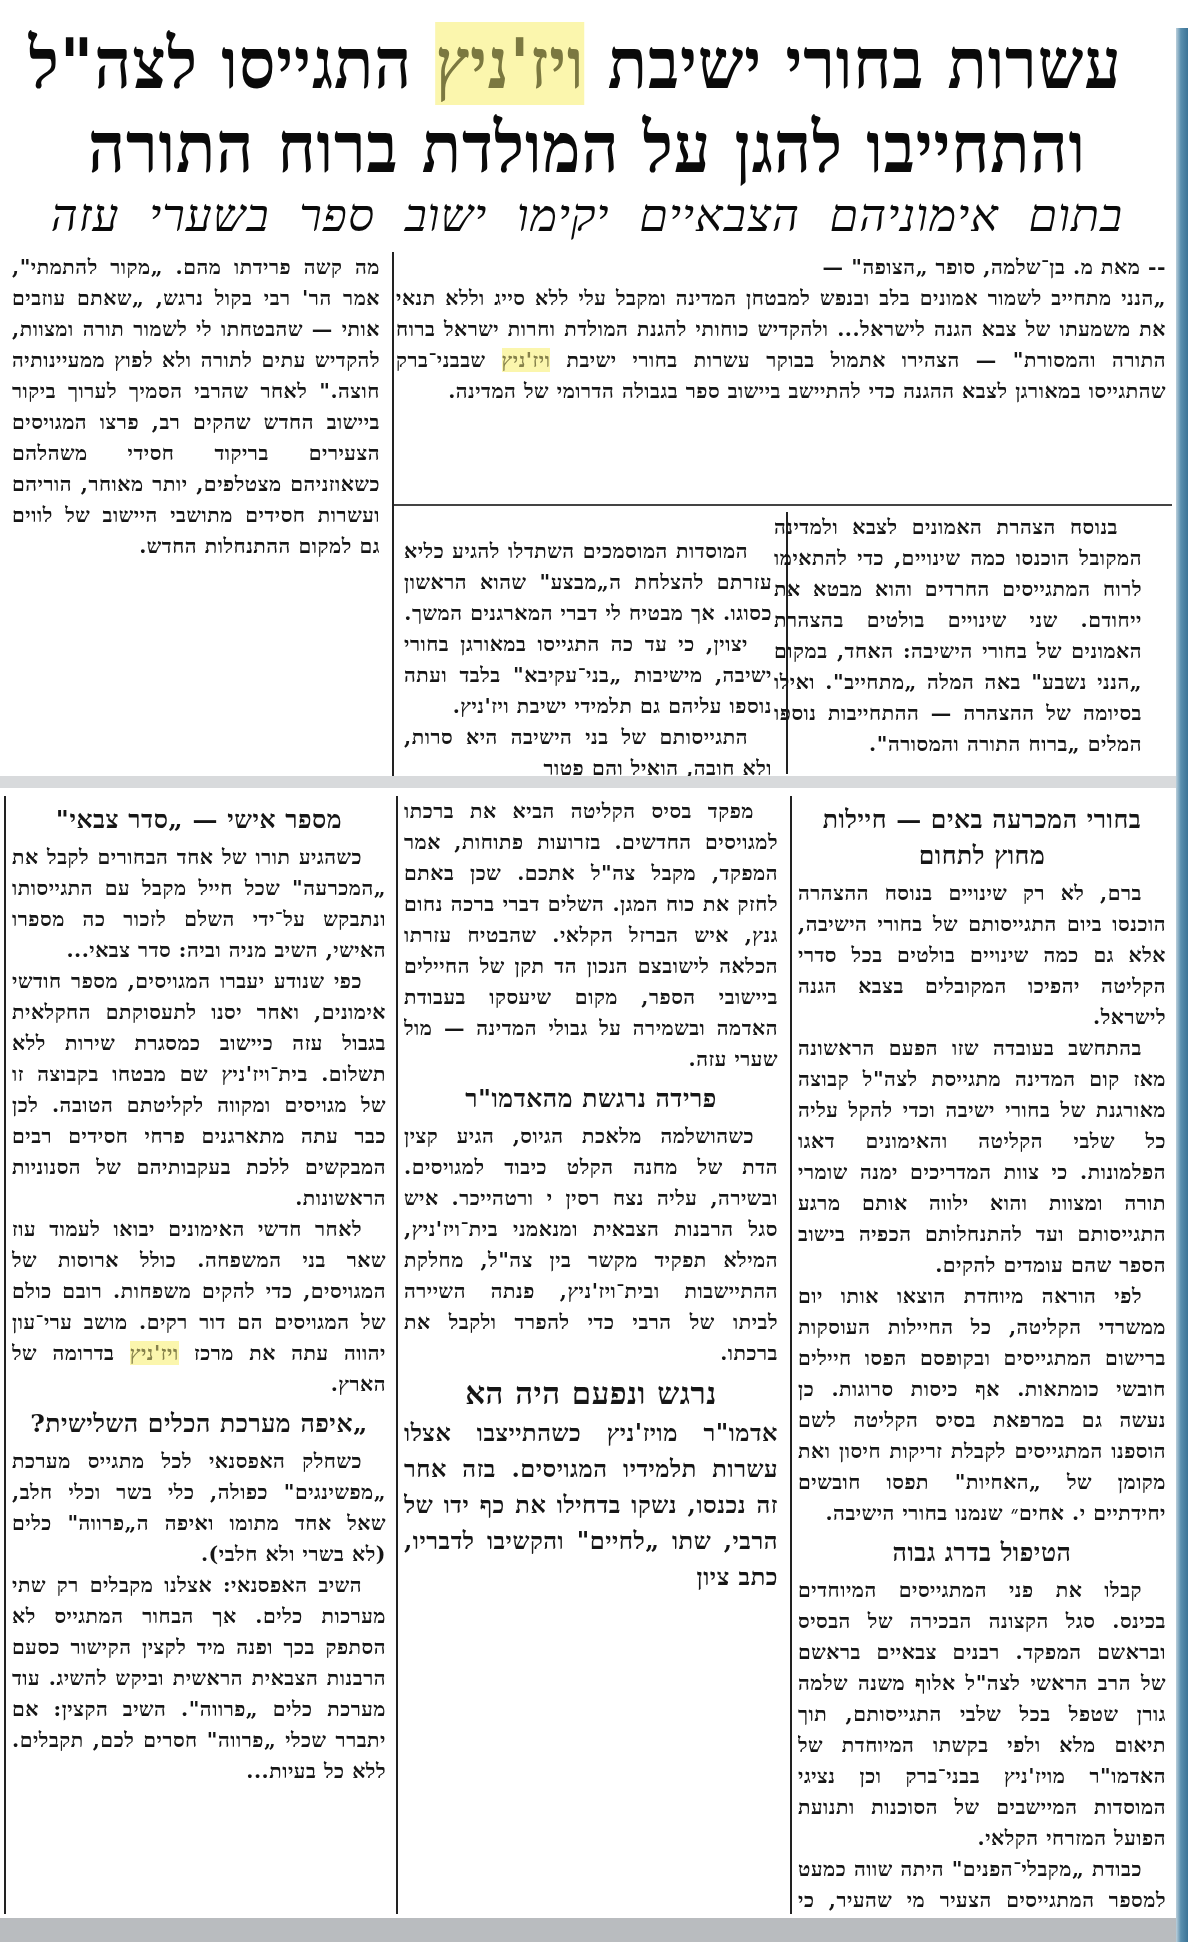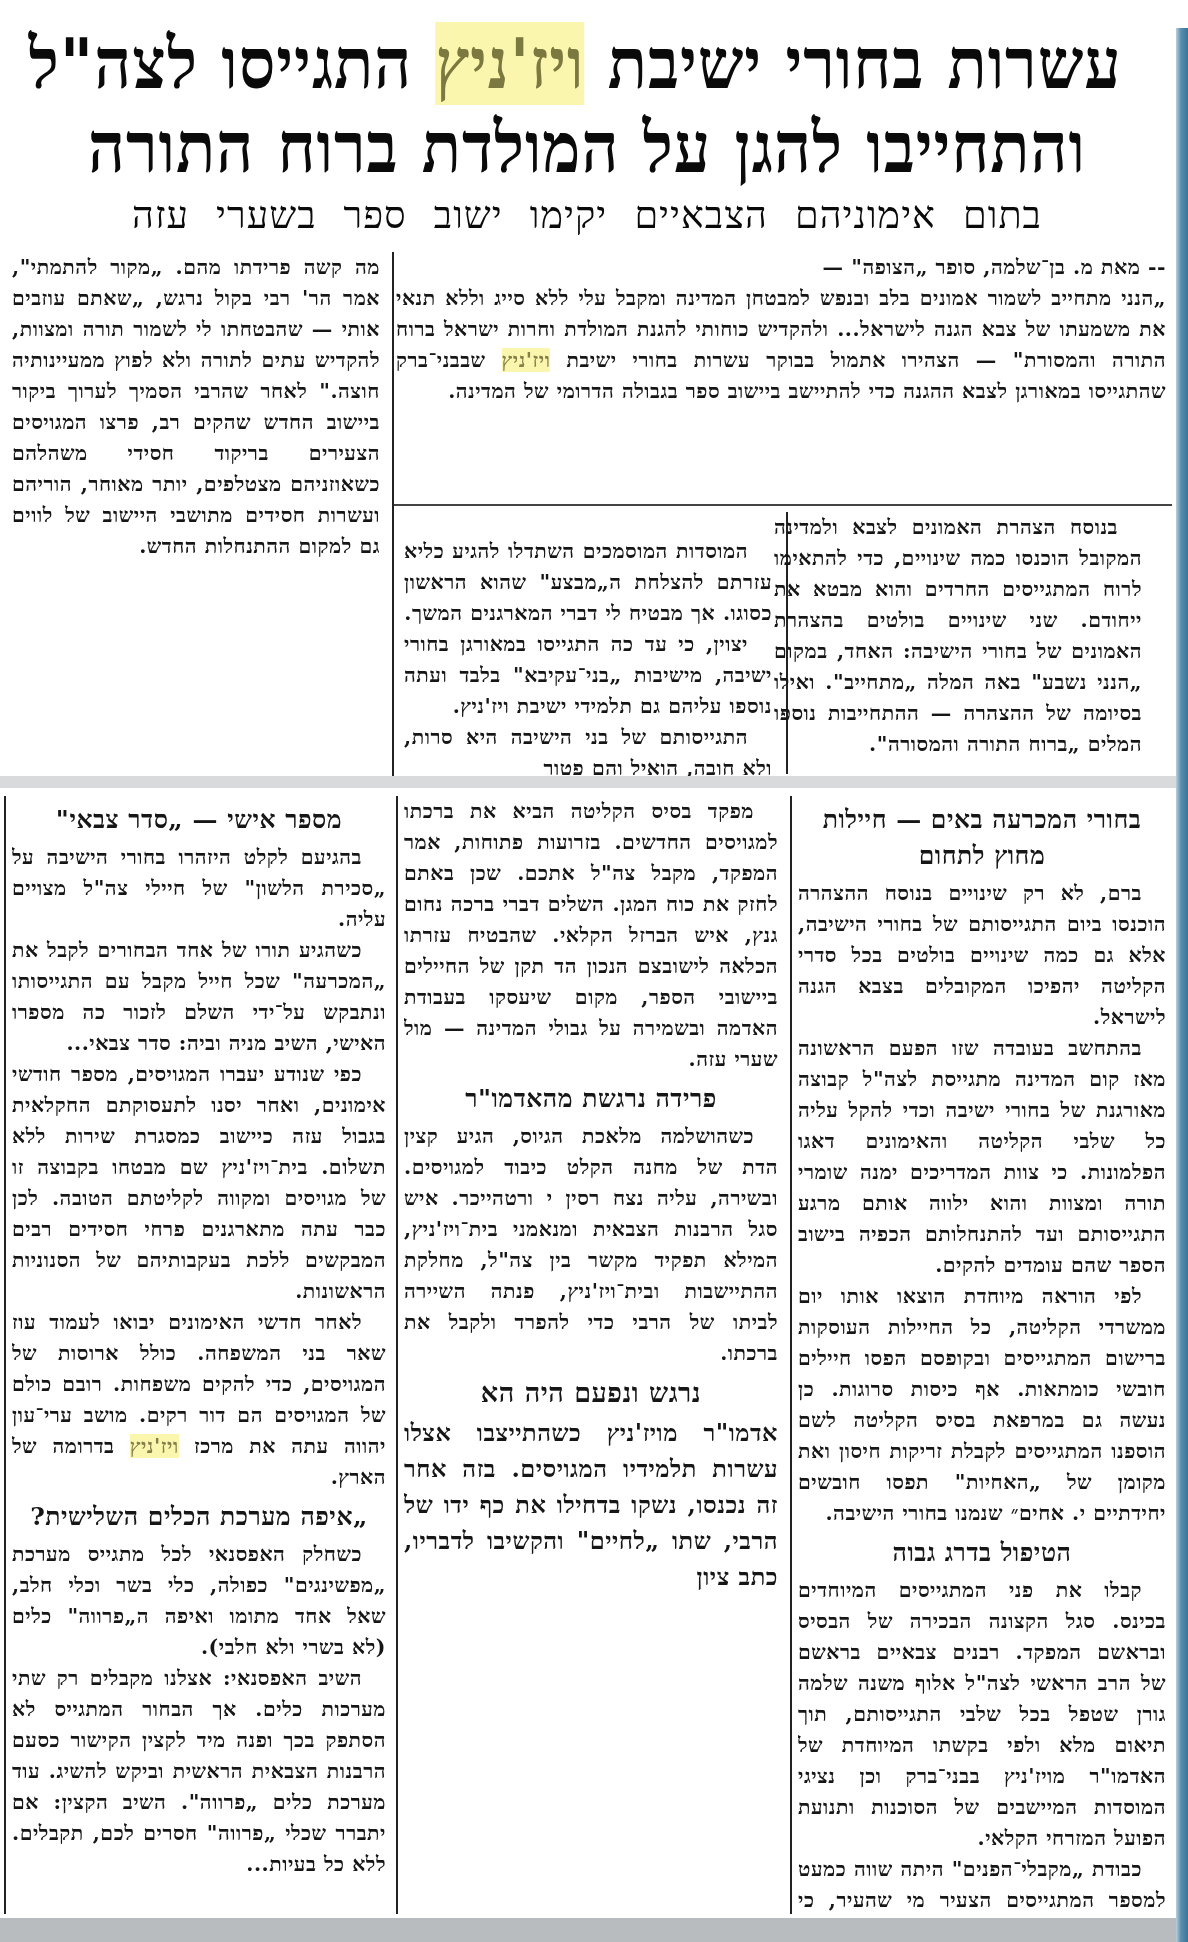--- a/index.html
+++ b/index.html
@@ -11,21 +11,21 @@
     background:linear-gradient(90deg,#bcd0dc,#5a8fae 40%,#3b7396); }
   .bottom-bar { position:absolute; left:0; top:1918px; width:1176px; height:24px; background:#b9bcbf; }
   .mid-break { position:absolute; left:0; top:776px; width:1176px; height:12px; background:#d8dadc; }
   .headline {
     position:absolute; left:6px; width:1162px; direction:rtl; text-align:center;
     font-family:"DejaVu Serif", serif; font-weight:bold; color:#0a0a0a;
     white-space:nowrap; letter-spacing:1px; transform-origin:center top;
   }
   .h1 { top:22px; font-size:70px; line-height:84px; transform:scaleX(0.92); }
   .h2 { top:106px; font-size:70px; line-height:84px; transform:scaleX(0.92); }
-  .h3 { top:190px; font-size:38px; line-height:50px; font-weight:normal; word-spacing:14px; }
+  .h3 { top:190px; font-size:46px; line-height:50px; font-weight:normal; word-spacing:14px;font-style:italic; }
   .hl { background:#fbf6ad; color:#7b7840; }
   .col {
     position:absolute; direction:rtl; text-align:justify; text-align-last:right;
     font-family:"DejaVu Serif", serif; font-size:20.5px; line-height:31px; color:#161616;
     overflow:hidden; font-weight:bold; letter-spacing:0.5px;
   }
   .col p { margin:0; text-indent:24px; }
   .col .sub {
     text-align:center; text-align-last:center; font-size:25px; line-height:36px;
     font-weight:bold; margin:6px 0 4px 0; text-indent:0;
@@ -75,28 +75,27 @@
   <div class="sub">הטיפול בדרג גבוה</div>
   <p>קבלו את פני המתגייסים המיוחדים בכינס. סגל הקצונה הבכירה של הבסיס ובראשם המפקד. רבנים צבאיים בראשם של הרב הראשי לצה"ל אלוף משנה שלמה גורן שטפל בכל שלבי התגייסותם, תוך תיאום מלא ולפי בקשתו המיוחדת של האדמו"ר מויז'ניץ בבני־ברק וכן נציגי המוסדות המיישבים של הסוכנות ותנועת הפועל המזרחי הקלאי.</p>
   <p>כבודת „מקבלי־הפנים" היתה שווה כמעט למספר המתגייסים הצעיר מי שהעיר, כי לכבודו של כל אחד מבחורי הישיבה בא לפחות קצין בכיר בדרגת רב־סרן...</p>
 </div>
 <div class="rule-v" style="left:790px; top:796px; height:1118px;"></div>
 
 <div class="col" style="left:404px; top:796px; width:374px; height:1118px;">
   <p>מפקד בסיס הקליטה הביא את ברכתו למגויסים החדשים. בזרועות פתוחות, אמר המפקד, מקבל צה"ל אתכם. שכן באתם לחזק את כוח המגן. השלים דברי ברכה נחום גנץ, איש הברזל הקלאי. שהבטיח עזרתו הכלאה לישובצם הנכון הד תקן של החיילים ביישובי הספר, מקום שיעסקו בעבודת האדמה ובשמירה על גבולי המדינה — מול שערי עזה.</p>
   <div class="sub">פרידה נרגשת מהאדמו"ר</div>
   <p>כשהושלמה מלאכת הגיוס, הגיע קצין הדת של מחנה הקלט כיבוד למגויסים. ובשירה, עליה נצח רסין י ורטהייכר. איש סגל הרבנות הצבאית ומנאמני בית־ויז'ניץ, המילא תפקיד מקשר בין צה"ל, מחלקת ההתיישבות ובית־ויז'ניץ, פנתה השיירה לביתו של הרבי כדי להפרד ולקבל את ברכתו.</p>
-  <div class="sub" style="font-size:27px;">נרגש ונפעם היה הא</div>
+  <div class="sub" style="font-size:31px;">נרגש ונפעם היה הא</div>
   <p style="font-size:24px;line-height:36px;text-indent:0;">אדמו"ר מויז'ניץ כשהתייצבו אצלו עשרות תלמידיו המגויסים. בזה אחר זה נכנסו, נשקו בדחילו את כף ידו של הרבי, שתו „לחיים" והקשיבו לדבריו, כתב ציון</p>
 </div>
 <div class="rule-v" style="left:396px; top:796px; height:1118px;"></div>
 
 <div class="col" style="left:12px; top:796px; width:374px; height:1118px;">
   <div class="sub">מספר אישי — „סדר צבאי"</div>
-  <p>בהגיעם לקלט היזהרו בחורי הישיבה על „סכירת הלשון" של חיילי צה"ל מצויים עליה.</p>
   <p>כשהגיע תורו של אחד הבחורים לקבל את „המכרעה" שכל חייל מקבל עם התגייסותו ונתבקש על־ידי השלם לזכור כה מספרו האישי, השיב מניה וביה: סדר צבאי...</p>
   <p>כפי שנודע יעברו המגויסים, מספר חודשי אימונים, ואחר יסנו לתעסוקתם החקלאית בגבול עזה כיישוב כמסגרת שירות ללא תשלום. בית־ויז'ניץ שם מבטחו בקבוצה זו של מגויסים ומקווה לקליטתם הטובה. לכן כבר עתה מתארגנים פרחי חסידים רבים המבקשים ללכת בעקבותיהם של הסנוניות הראשונות.</p>
   <p><span>לאחר חדשי האימונים יבואו לעמוד עוז שאר בני המשפחה. כולל ארוסות של המגויסים, כדי להקים משפחות. רובם כולם של המגויסים הם דור רקים. מושב ערי־עון יהווה עתה את מרכז </span><span class="mark">ויז'ניץ</span><span> בדרומה של הארץ.</span></p>
   <div class="sub">„איפה מערכת הכלים השלישית?</div>
   <p>כשחלק האפסנאי לכל מתגייס מערכת „מפשינגים" כפולה, כלי בשר וכלי חלב, שאל אחד מתומו ואיפה ה„פרווה" כלים (לא בשרי ולא חלבי).</p>
   <p>השיב האפסנאי: אצלנו מקבלים רק שתי מערכות כלים. אך הבחור המתגייס לא הסתפק בכך ופנה מיד לקצין הקישור כסעם הרבנות הצבאית הראשית וביקש להשיג. עוד מערכת כלים „פרווה". השיב הקצין: אם יתברר שכלי „פרווה" חסרים לכם, תקבלים. ללא כל בעיות...</p>
 </div>
 <div class="rule-v" style="left:4px; top:796px; height:1118px;"></div>
 
 <div class="bottom-bar"></div>

